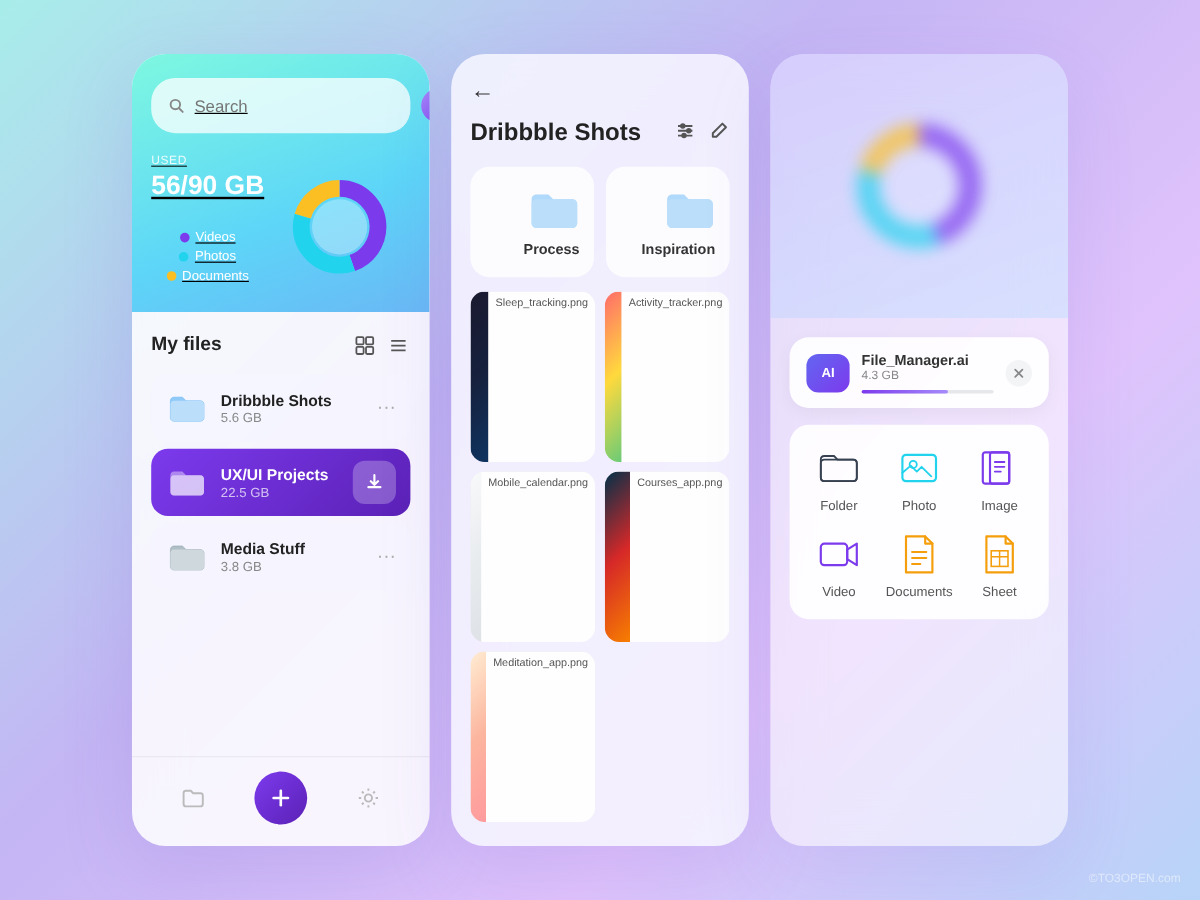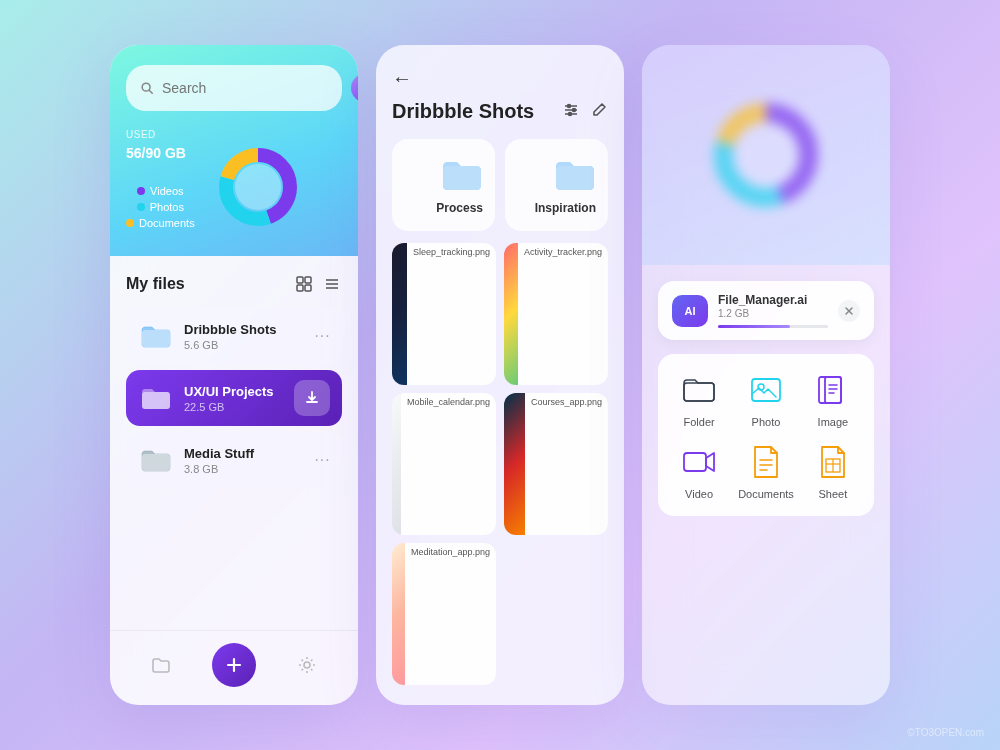--- a/index.html
+++ b/index.html
@@ -24,20 +24,21 @@
       backdrop-filter: blur(20px);
       display: flex;
       flex-direction: column;
       overflow: hidden;
       box-shadow: 0 20px 60px rgba(100,80,200,0.15);
     }
     .panel1-top {
       background: linear-gradient(160deg, #7ef8e0 0%, #5dd6f8 60%, #6ab8f5 100%);
       padding: 20px 16px 24px;
       position: relative;
+      text-decoration: underline;
     }
     .search-bar {
       background: rgba(255,255,255,0.75);
       border-radius: 20px;
       padding: 9px 14px;
       display: flex;
       align-items: center;
       gap: 8px;
       margin-bottom: 18px;
     }
@@ -52,21 +53,21 @@
     }
     .mic-btn {
       width: 28px; height: 28px;
       background: linear-gradient(135deg, #a78bfa, #7c3aed);
       border-radius: 50%; border: none; cursor: pointer;
       display: flex; align-items: center; justify-content: center;
       flex-shrink: 0;
     }
     .storage-info { color: #fff; }
     .storage-used { font-size: 10px; opacity: 0.85; margin-bottom: 2px; letter-spacing: 0.5px; }
-    .storage-amount { font-size: 14px; font-weight: 700; margin-bottom: 24px; }
+    .storage-amount { font-size: 22px; font-weight: 700; margin-bottom: 24px; }
     .storage-row { display: flex; align-items: center; gap: 18px; }
     .storage-legend { display: flex; flex-direction: column; gap: 4px; }
     .legend-item { display: flex; align-items: center; gap: 5px; font-size: 11px; font-weight: 500; justify-content: center; }
     .legend-dot { width: 8px; height: 8px; border-radius: 50%; }
 
     .panel1-files {
       padding: 18px 16px;
       flex: 1;
     }
     .files-header {
@@ -488,21 +489,21 @@
       <circle cx="45" cy="45" r="23" fill="rgba(255,255,255,0.2)"></circle>
     </svg>
   </div>
 
   <div class="panel3-content">
 
     <div class="upload-card">
       <div class="ai-badge">AI</div>
       <div class="upload-file-info">
         <div class="upload-file-name">File_Manager.ai</div>
-        <div class="upload-file-size">1.2 GB</div>
+        <div class="upload-file-size">4.3 GB</div>
         <div class="upload-progress">
           <div class="upload-progress-bar"></div>
         </div>
       </div>
       <button class="close-circle">
         <svg width="10" height="10" viewBox="0 0 10 10" fill="none" stroke="#888" stroke-width="1.5" stroke-linecap="round">
           <line x1="2" y1="2" x2="8" y2="8"></line>
           <line x1="8" y1="2" x2="2" y2="8"></line>
         </svg>
       </button>

